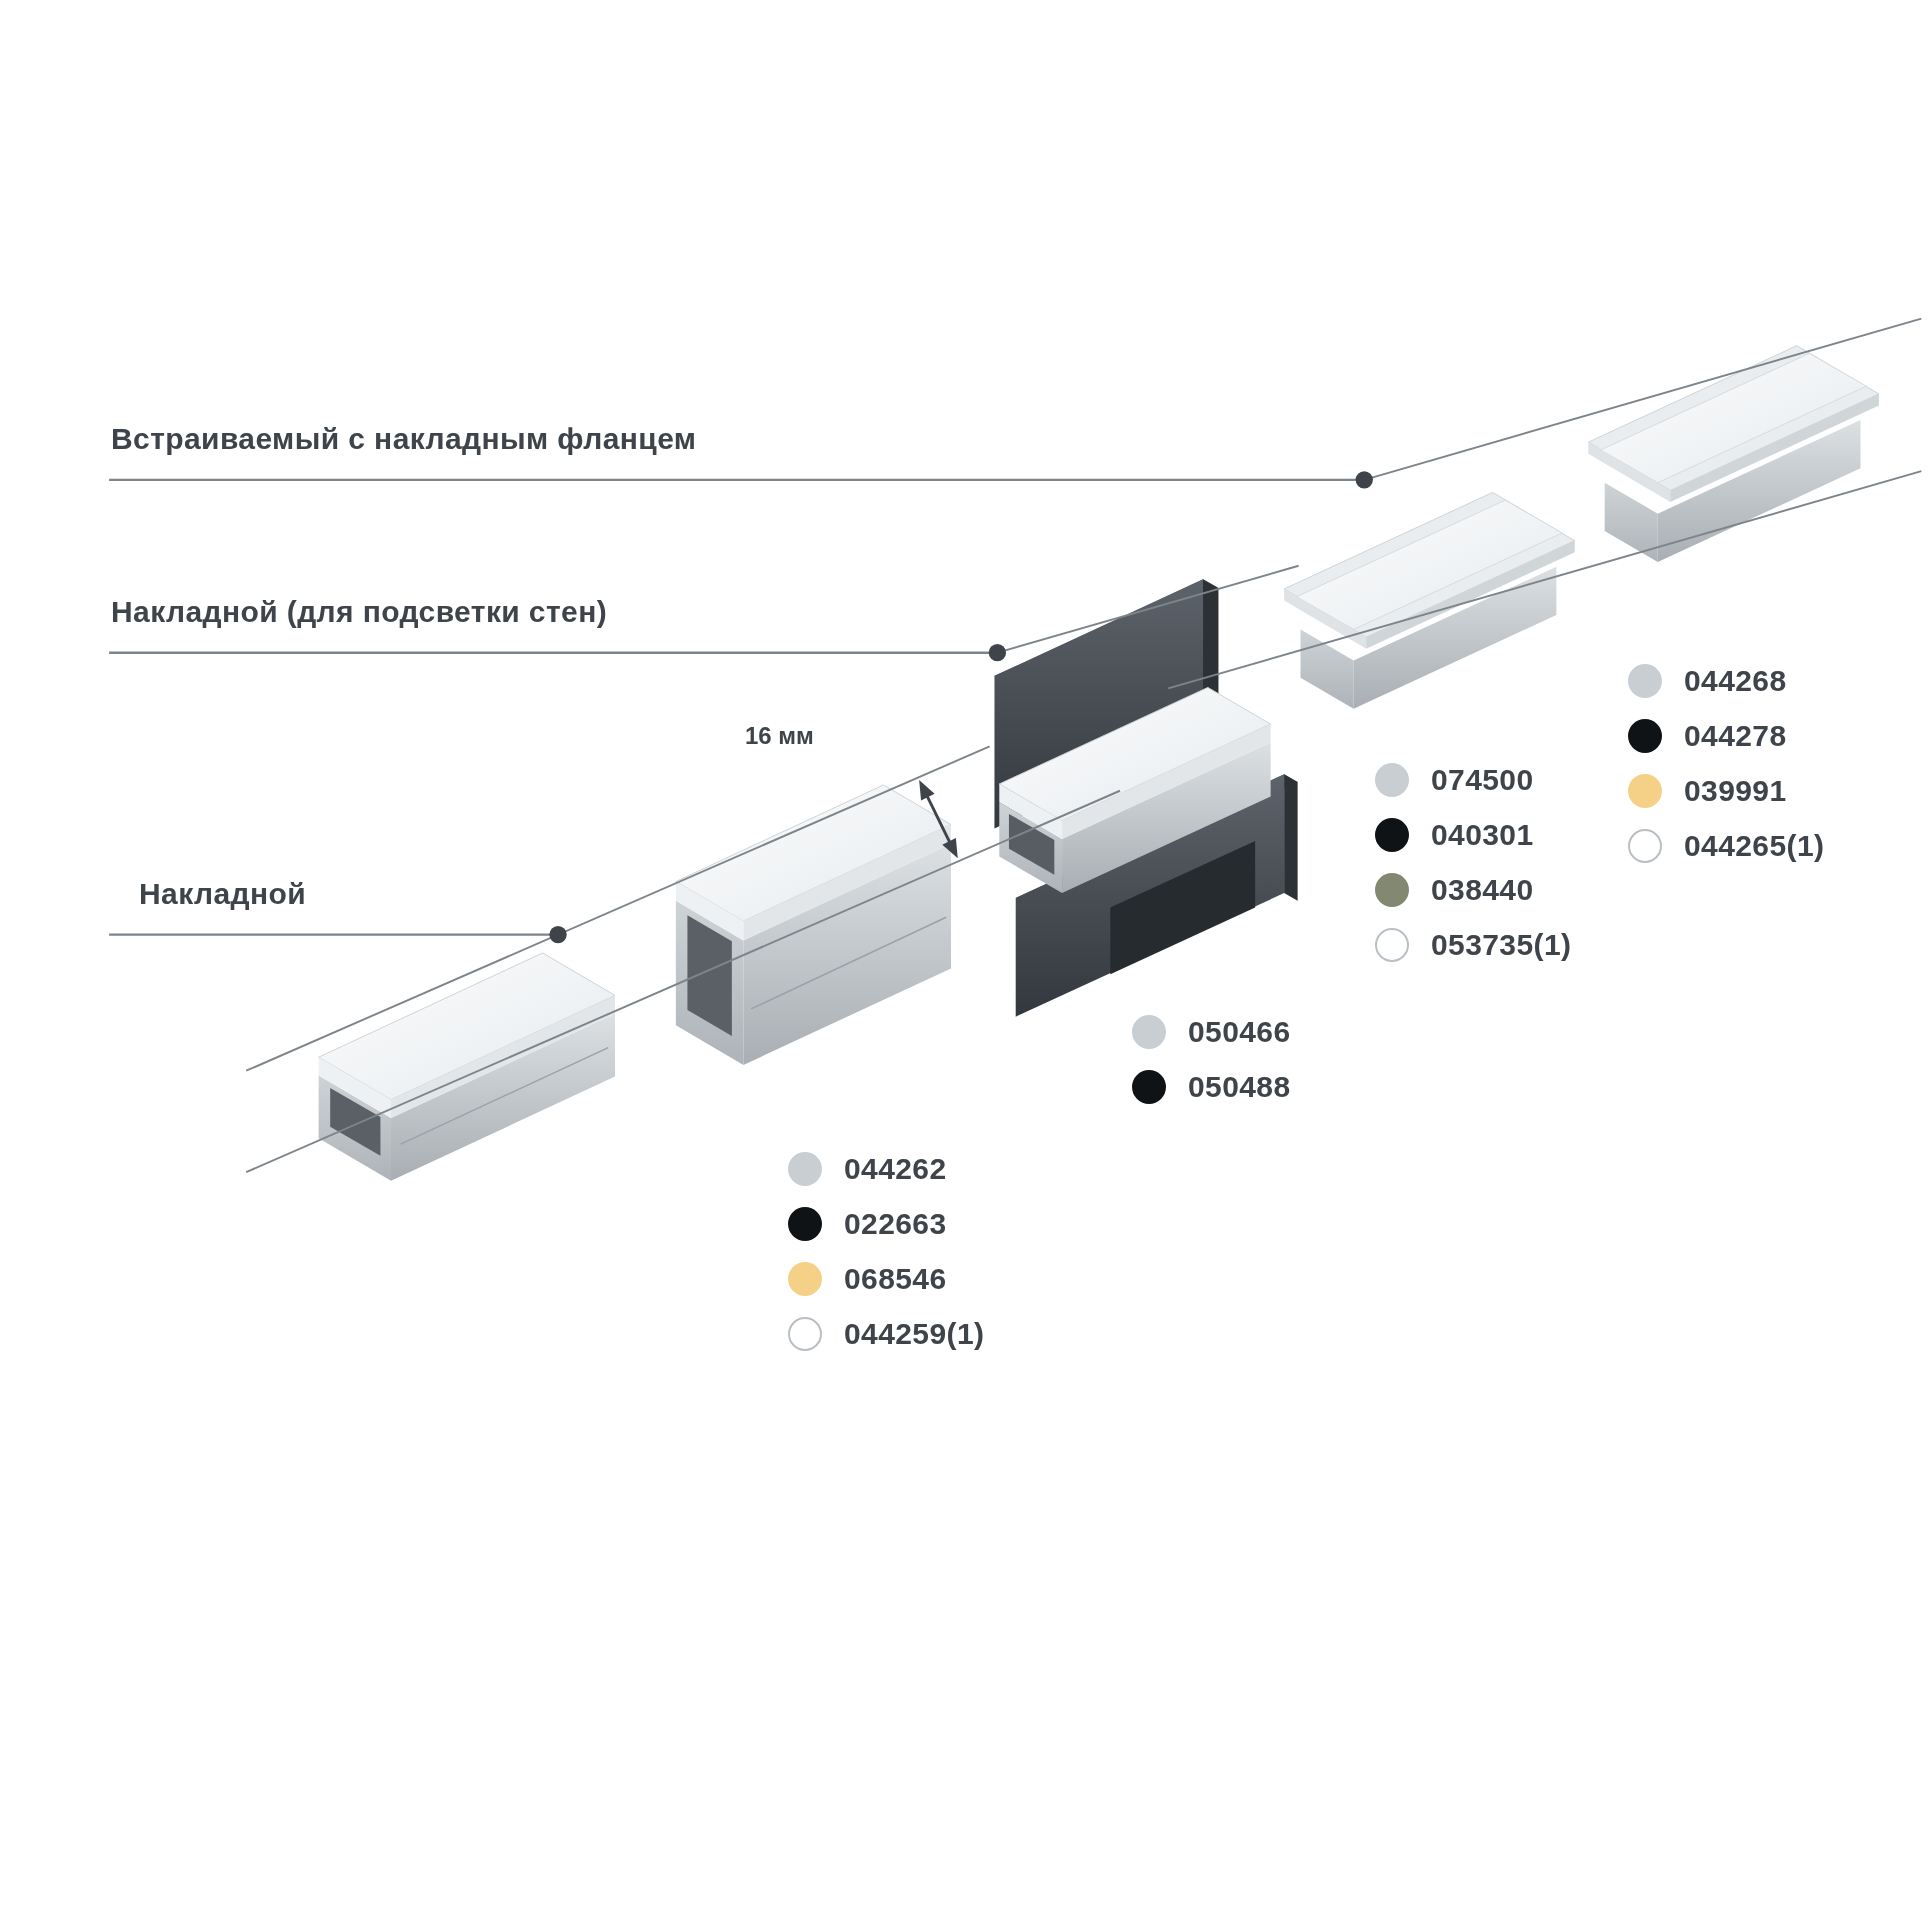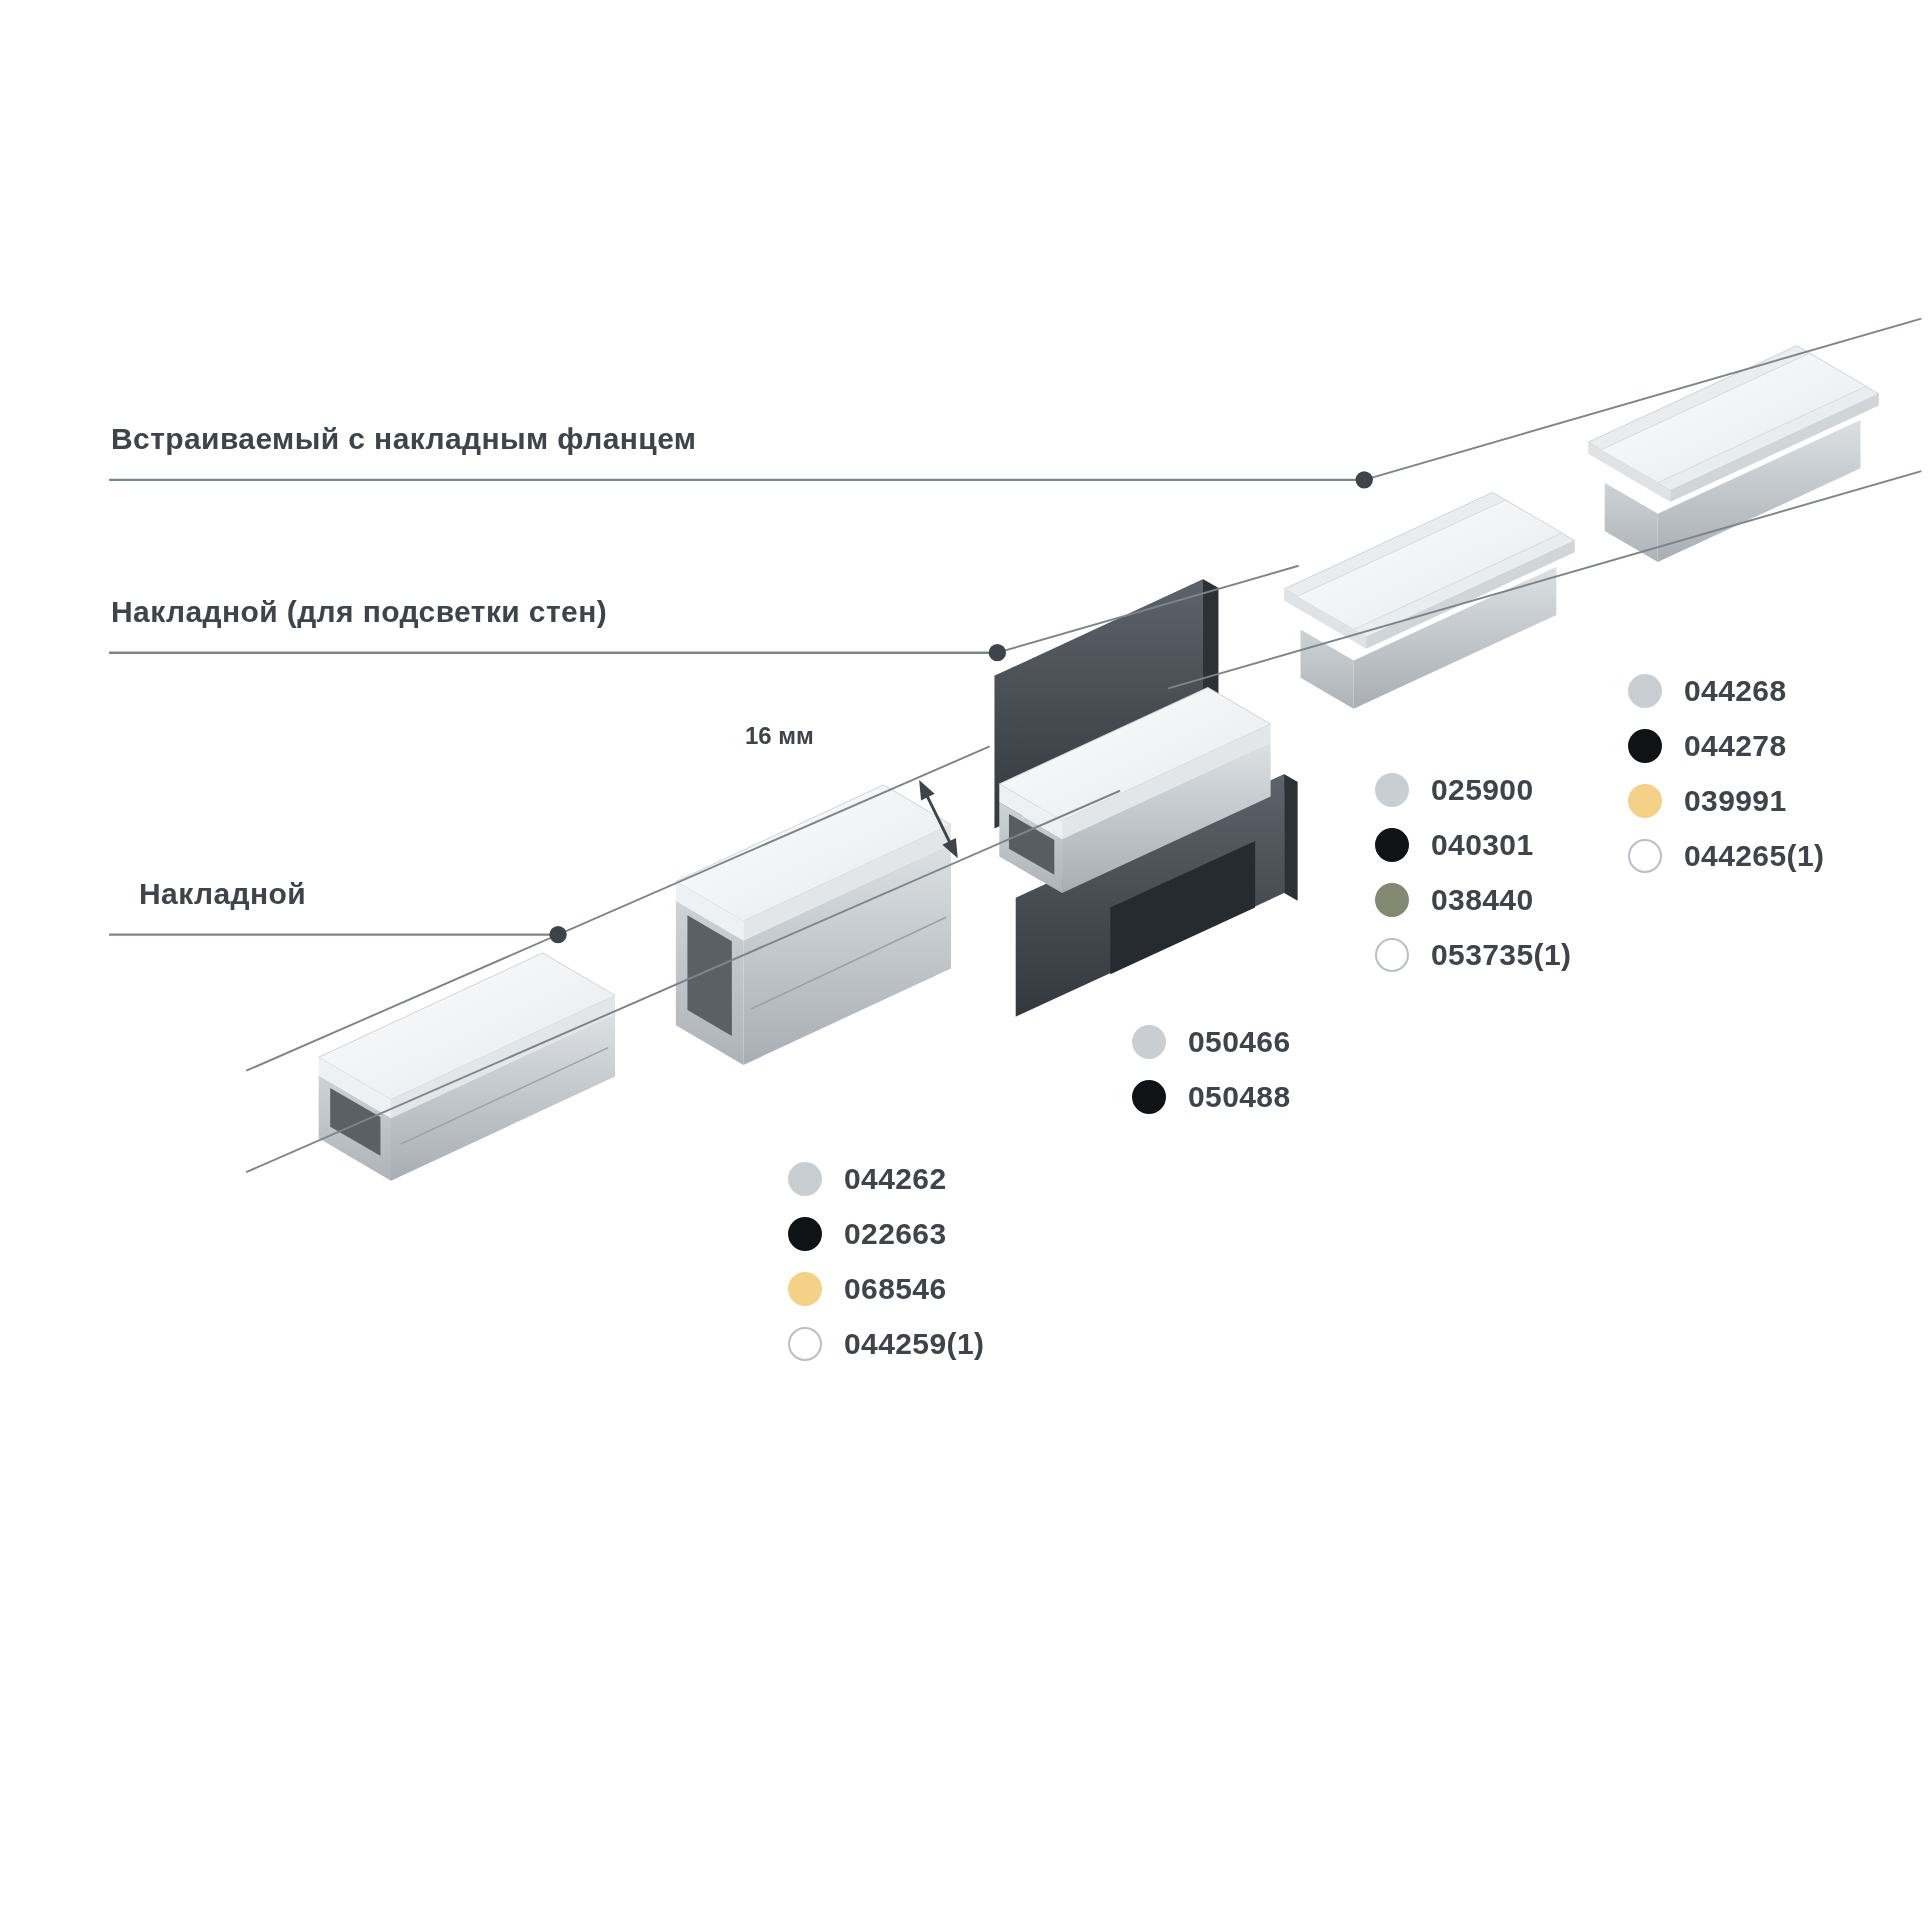--- a/index.html
+++ b/index.html
@@ -9,21 +9,21 @@
   }
   .gfx{position:absolute;left:0;top:0;width:1931px;height:1931px;}
   .label{
     position:absolute;font-size:30px;font-weight:700;color:#3e444a;
     letter-spacing:0.4px;white-space:nowrap;
   }
   .dim-label{
     position:absolute;font-size:24px;font-weight:700;color:#3e444a;white-space:nowrap;
   }
   .group{position:absolute;display:flex;flex-direction:column;}
-  .row{display:flex;align-items:flex-end;height:55px;gap:22px;}
+  .row{display:flex;align-items:center;height:55px;gap:22px;}
   .dot{
     width:34px;height:34px;border-radius:50%;box-sizing:border-box;flex:0 0 auto;
   }
   .dot[data-color="gray"]{background:#c9ced2;}
   .dot[data-color="black"]{background:#0f1316;}
   .dot[data-color="yellow"]{background:#f4d186;}
   .dot[data-color="olive"]{background:#838871;}
   .dot[data-color="white"]{background:#ffffff;border:2.9px solid #b9bfc4;}
   .code{font-size:30px;font-weight:700;color:#3e444a;letter-spacing:0.4px;white-space:nowrap;}
 </style>
@@ -155,21 +155,21 @@
     </div>
     <div class="row">
       <span class="dot" data-color="black"></span>
       <span class="code">050488</span>
     </div>
   </div>
 
   <div class="group" style="left:1375px;top:752px;">
     <div class="row">
       <span class="dot" data-color="gray"></span>
-      <span class="code">025900</span>
+      <span class="code">074500</span>
     </div>
     <div class="row">
       <span class="dot" data-color="black"></span>
       <span class="code">040301</span>
     </div>
     <div class="row">
       <span class="dot" data-color="olive"></span>
       <span class="code">038440</span>
     </div>
     <div class="row">

